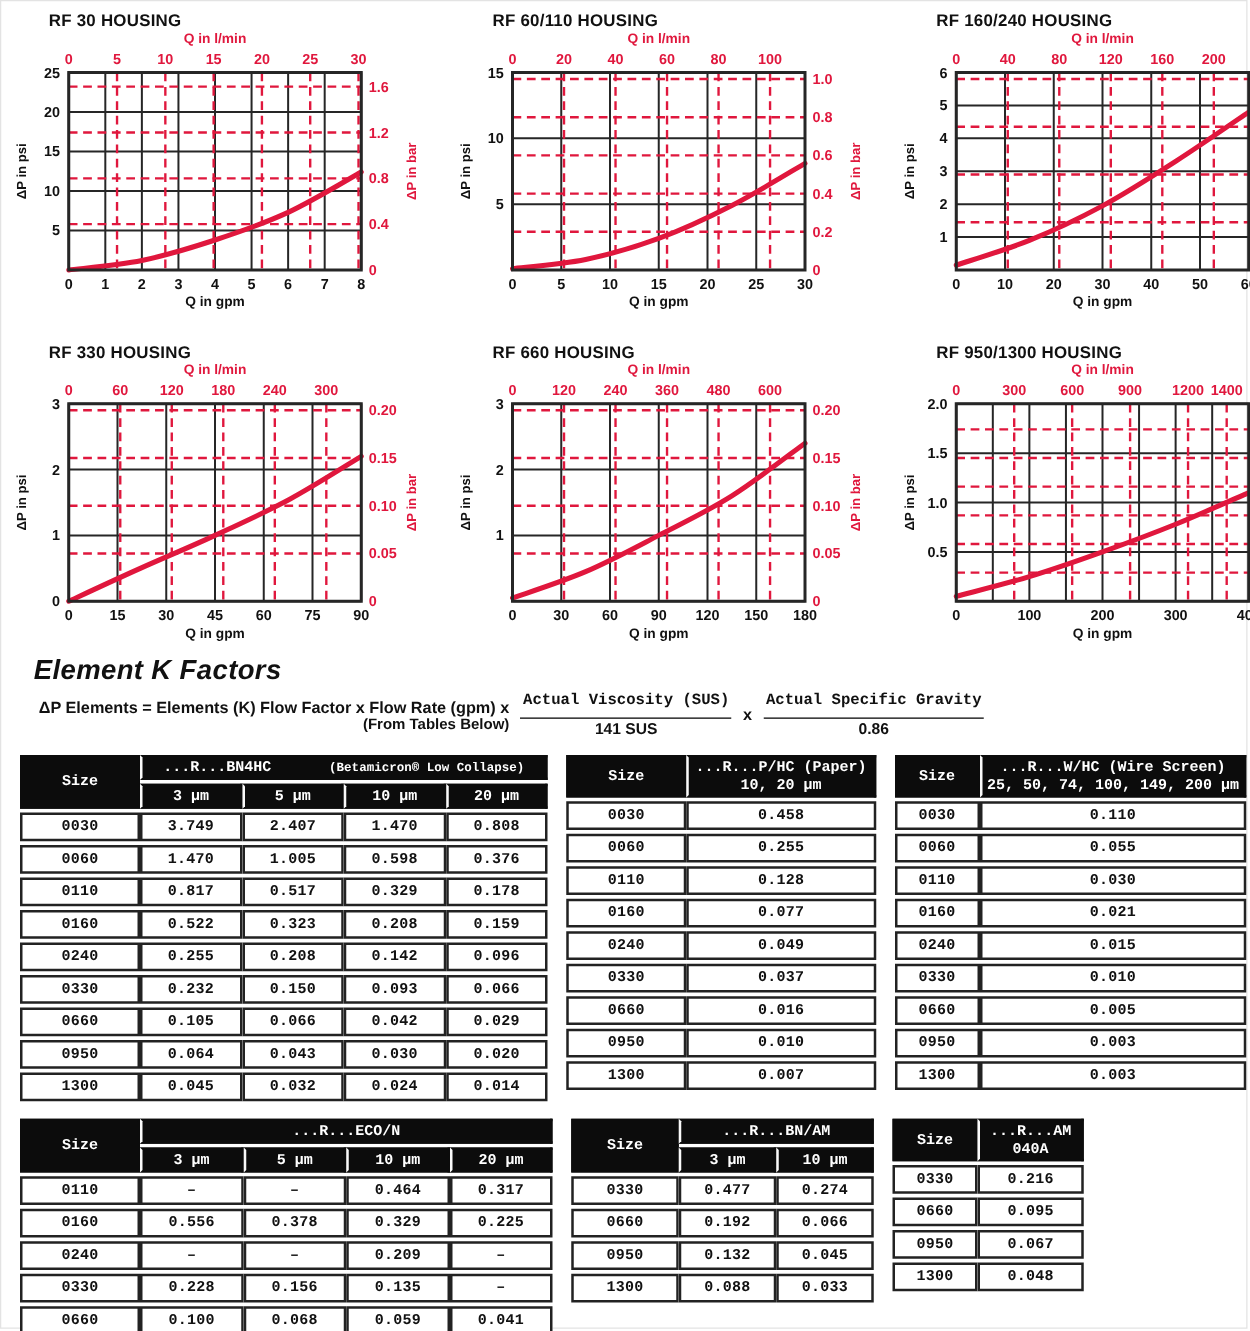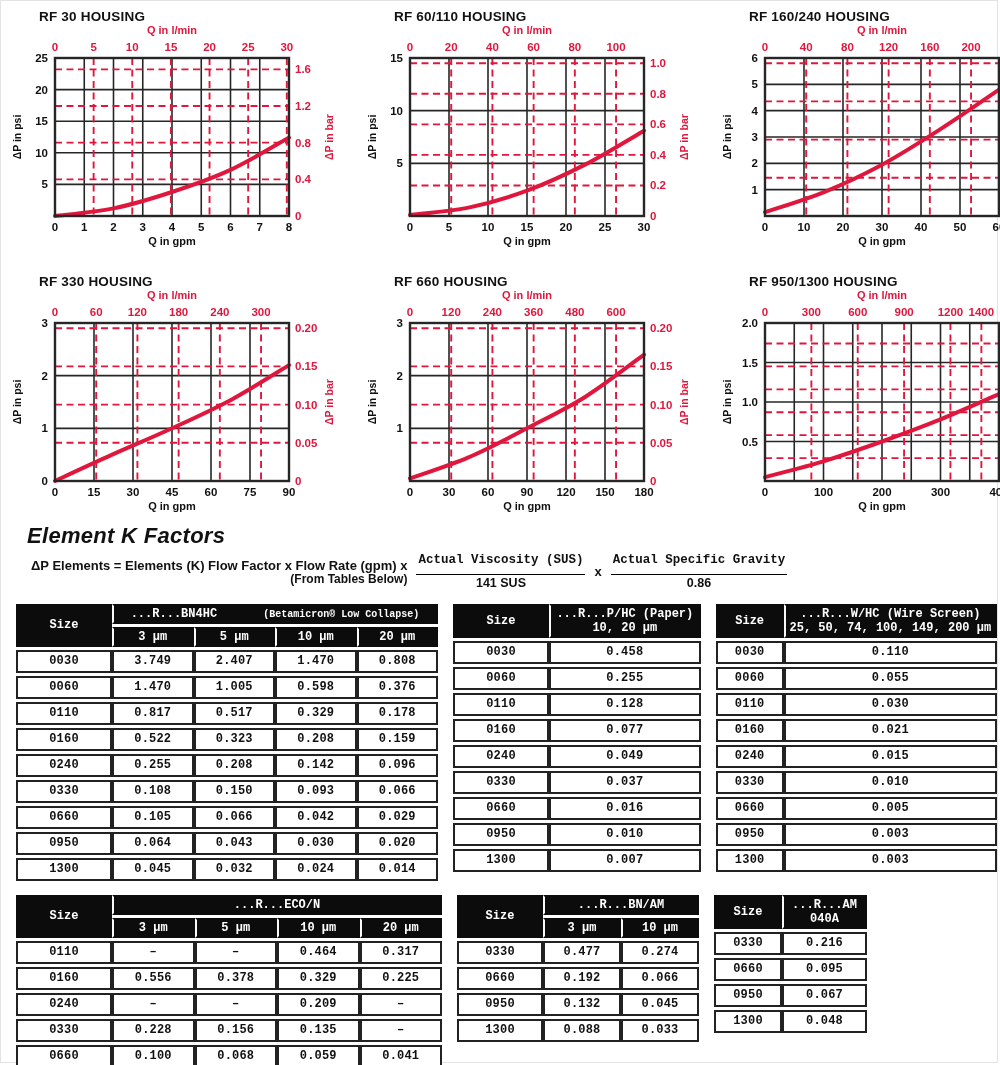--- a/index.html
+++ b/index.html
@@ -442,21 +442,21 @@
           </tr>
           <tr>
             <td>0240</td>
             <td>0.255</td>
             <td>0.208</td>
             <td>0.142</td>
             <td>0.096</td>
           </tr>
           <tr>
             <td>0330</td>
-            <td>0.108</td>
+            <td>0.232</td>
             <td>0.150</td>
             <td>0.093</td>
             <td>0.066</td>
           </tr>
           <tr>
             <td>0660</td>
             <td>0.105</td>
             <td>0.066</td>
             <td>0.042</td>
             <td>0.029</td>

